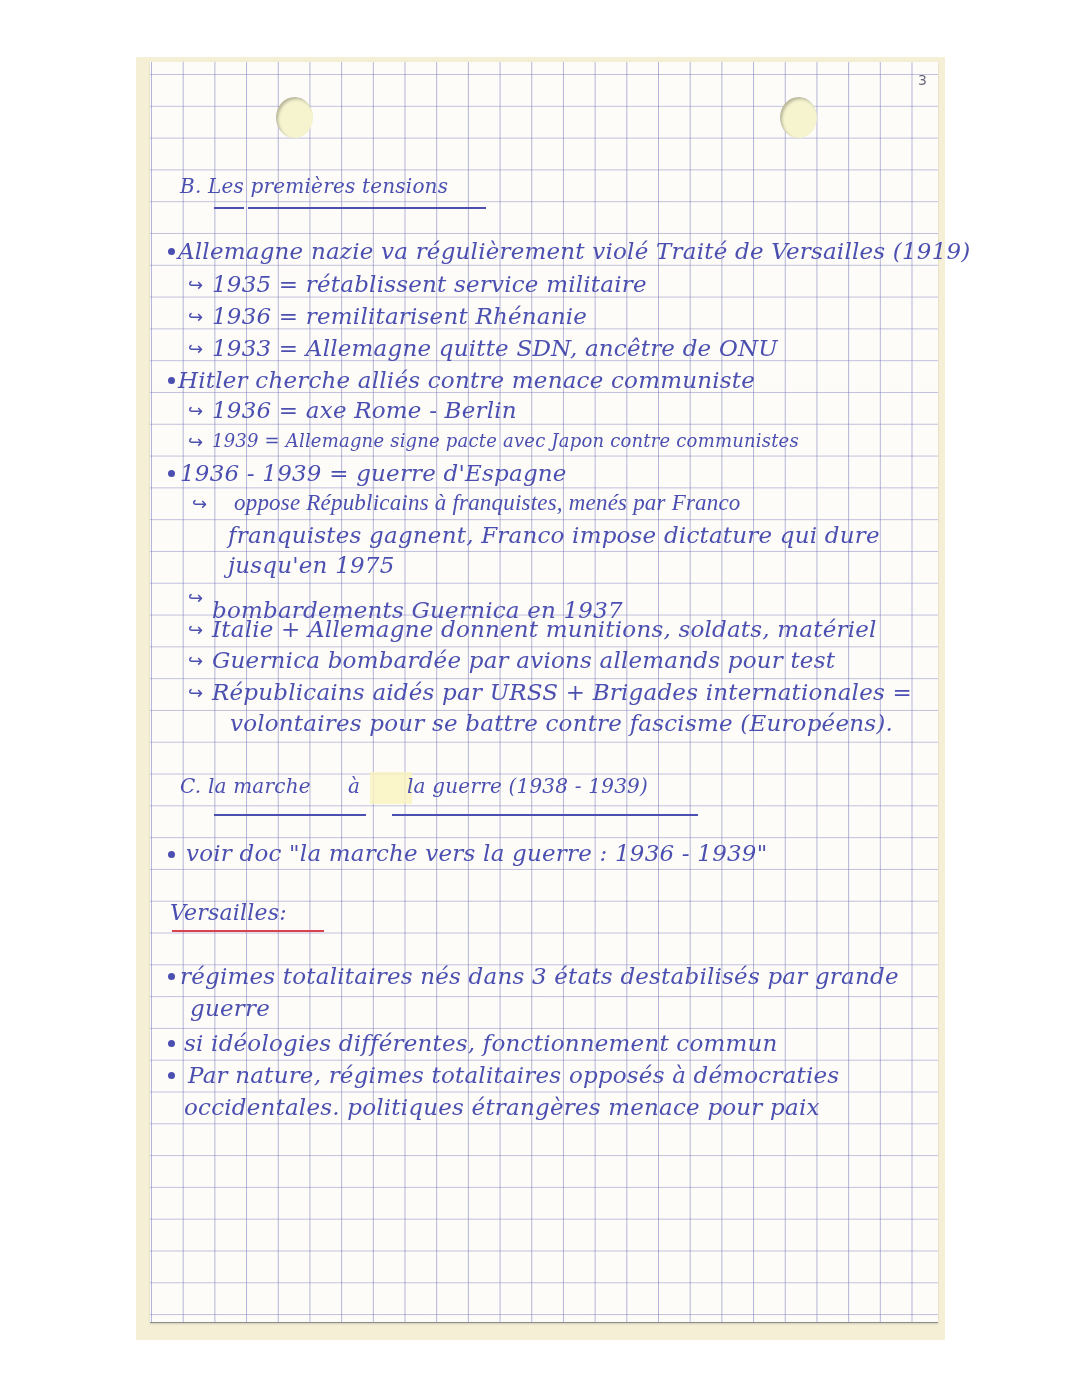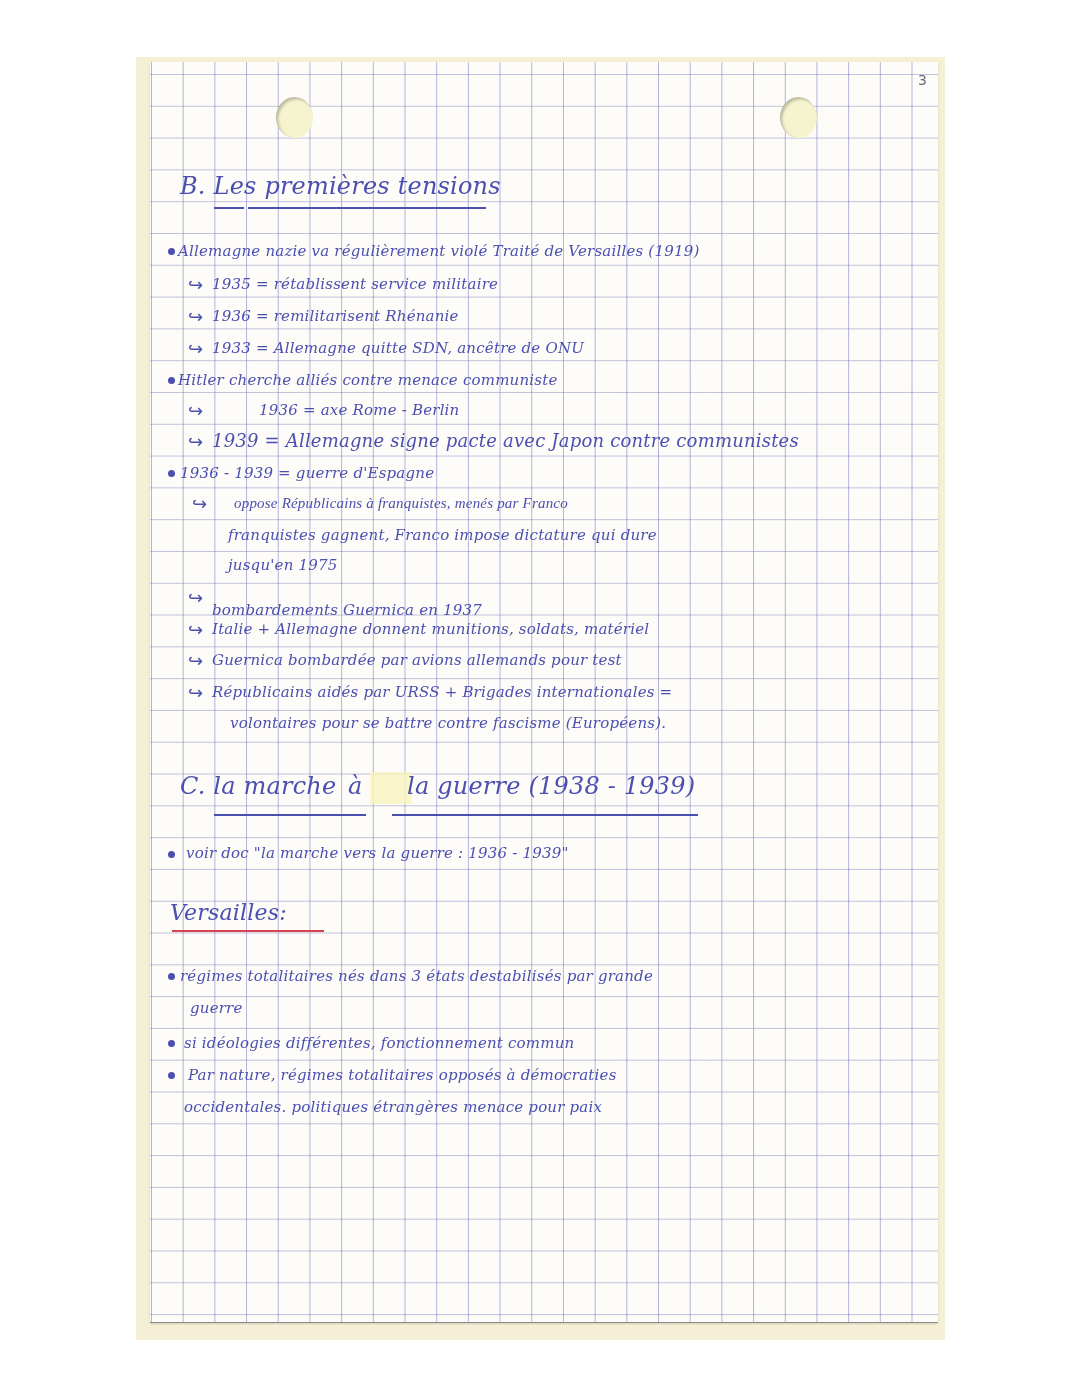--- a/index.html
+++ b/index.html
@@ -51,27 +51,27 @@
       top: 72px;
       font-size: 14px;
       color: #6a6a7a;
       font-family: "DejaVu Sans", sans-serif;
     }
     .hw {
       position: absolute;
       color: #4b4fb0;
       font-family: "DejaVu Serif", serif;
       font-style: italic;
-      font-size: 15px;
+      font-size: 23px;
       line-height: 20px;
       white-space: nowrap;
       letter-spacing: 0.2px;
     }
     .hw.title {
-      font-size: 24px;
+      font-size: 20px;
     }
     .underline {
       position: absolute;
       height: 2px;
       background: #4b4fb0;
     }
     .underline.red {
       background: #d8434f;
       height: 2px;
     }
@@ -119,21 +119,21 @@
 <div class="arrow" style="left:188px; top:307px;">↪</div>
 <div class="hw" style="left:212px; top:306px;">1936 = remilitarisent Rhénanie</div>
 
 <div class="arrow" style="left:188px; top:339px;">↪</div>
 <div class="hw" style="left:212px; top:338px;">1933 = Allemagne quitte SDN, ancêtre de ONU</div>
 
 <div class="bullet" style="left:168px; top:377px;"></div>
 <div class="hw" style="left:178px; top:370px;">Hitler cherche alliés contre menace communiste</div>
 
 <div class="arrow" style="left:188px; top:401px;">↪</div>
-<div class="hw" style="left:212px; top:400px;margin-left:47px;">1936 = axe Rome - Berlin</div>
+<div class="hw" style="left:212px; top:400px;">1936 = axe Rome - Berlin</div>
 
 <div class="arrow" style="left:188px; top:432px;">↪</div>
 <div class="hw" style="left:212px; top:431px; font-size:18px;">1939 = Allemagne signe pacte avec Japon contre communistes</div>
 
 <div class="bullet" style="left:168px; top:470px;"></div>
 <div class="hw" style="left:180px; top:463px;">1936 - 1939 = guerre d'Espagne</div>
 
 <div class="arrow" style="left:192px; top:494px;">↪</div>
 <div class="hw" style="left:234px; top:493px;font-family:Liberation Serif, serif;">oppose Républicains à franquistes, menés par Franco</div>
 <div class="hw" style="left:228px; top:525px;">franquistes gagnent, Franco impose dictature qui dure</div>

